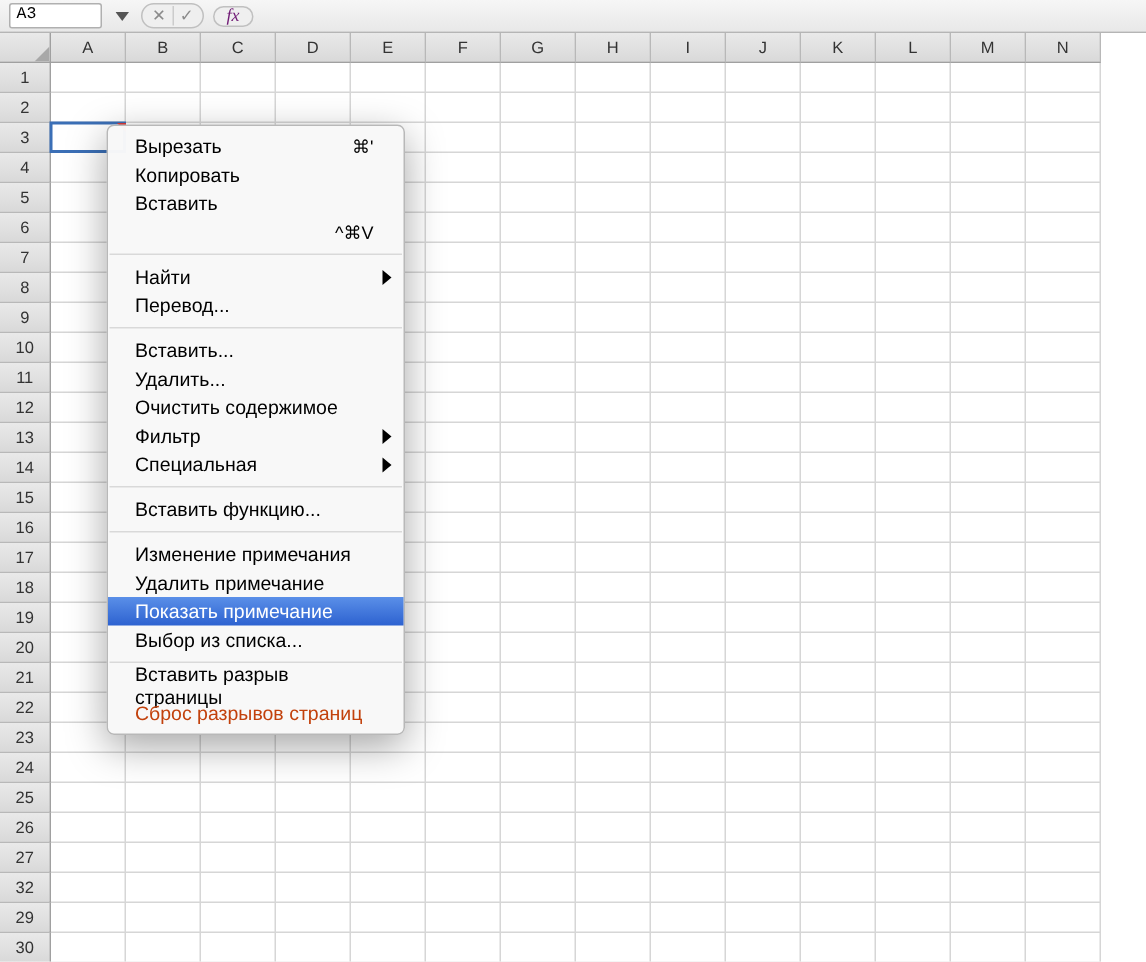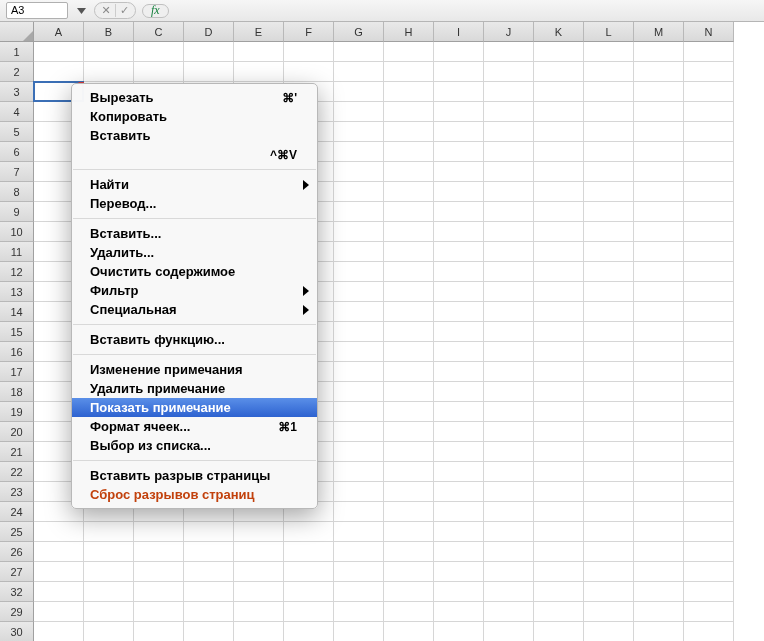--- a/index.html
+++ b/index.html
@@ -28,20 +28,21 @@
     height: 17px;
     background: #fff;
     border: 1px solid #b0b0b0;
     border-radius: 2px;
     font-size: 11px;
     padding: 0 4px;
     line-height: 15px;
     display:flex;
     align-items:center;
     justify-content:flex-start;
+    font-family:Liberation Mono, monospace;
   }
   .name-arrow {
     width: 14px;
     height: 14px;
     display:flex;align-items:center;justify-content:center;
   }
   .pill {
     display:flex;
     align-items:center;
     gap:0;
@@ -60,21 +61,21 @@
   .pill span+span{border-left:1px solid #ccc;}
   .fx-pill{
     background:#efefef;
     border:1px solid #c0c0c0;
     border-radius: 10px;
     height:14px;
     padding:0 8px;
     font-style:italic;
     font-family: "Times New Roman", serif;
     font-size:12px;
-    color:#15803d;
+    color:#701a75;
     display:flex;align-items:center;
   }
   
   .grid {
     position: relative;
     display: grid;
     grid-template-columns: 34px repeat(14, 50px);
     grid-auto-rows: 20px;
   }
   .corner {
@@ -114,27 +115,26 @@
     width:51px;height:21px;
   }
   .comment-mark{
     position:absolute;width:0;height:0;
     border-left:6px solid transparent;
     border-top:6px solid #d83a3a;
   }
   
   .ctx {
     position:absolute;
-    width:247px;
+    width:199px;
     background: rgba(248,248,248,0.98);
     border:1px solid #b8b8b8;
     border-radius:5px;
     box-shadow: 0 8px 26px rgba(0,0,0,0.35);
     padding:4px 0;
-    font-weight:bold;
   }
   .ctx-item {
     display:flex;
     align-items:center;
     height:19px;
     padding:0 20px 0 18px;
     font-size:13px;
     position:relative;
   }
   .ctx-item.highlight{
@@ -701,24 +701,20 @@
     <div class="ctx-item">
       <span>Изменение примечания</span>
     </div>
     <div class="ctx-item">
       <span>Удалить примечание</span>
     </div>
     <div class="ctx-item highlight">
       <span>Показать примечание</span>
     </div>
     <div class="ctx-item">
-      <span>Формат ячеек...</span>
-      <span class="ctx-shortcut">⌘1</span>
-    </div>
-    <div class="ctx-item">
       <span>Выбор из списка...</span>
     </div>
     <div class="ctx-sep"></div>
     <div class="ctx-item">
       <span>Вставить разрыв страницы</span>
     </div>
     <div class="ctx-item disabled">
       <span>Сброс разрывов страниц</span>
     </div>
   </div>

